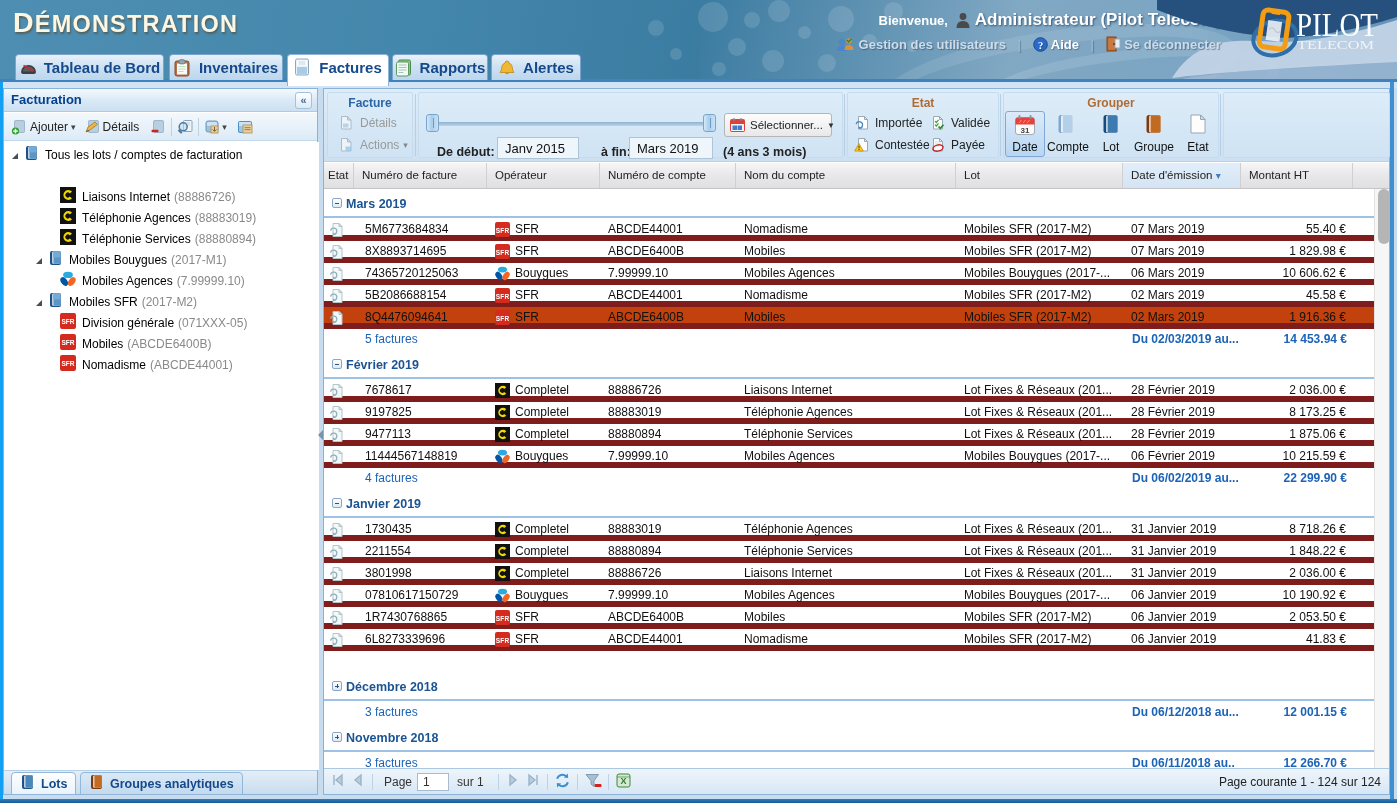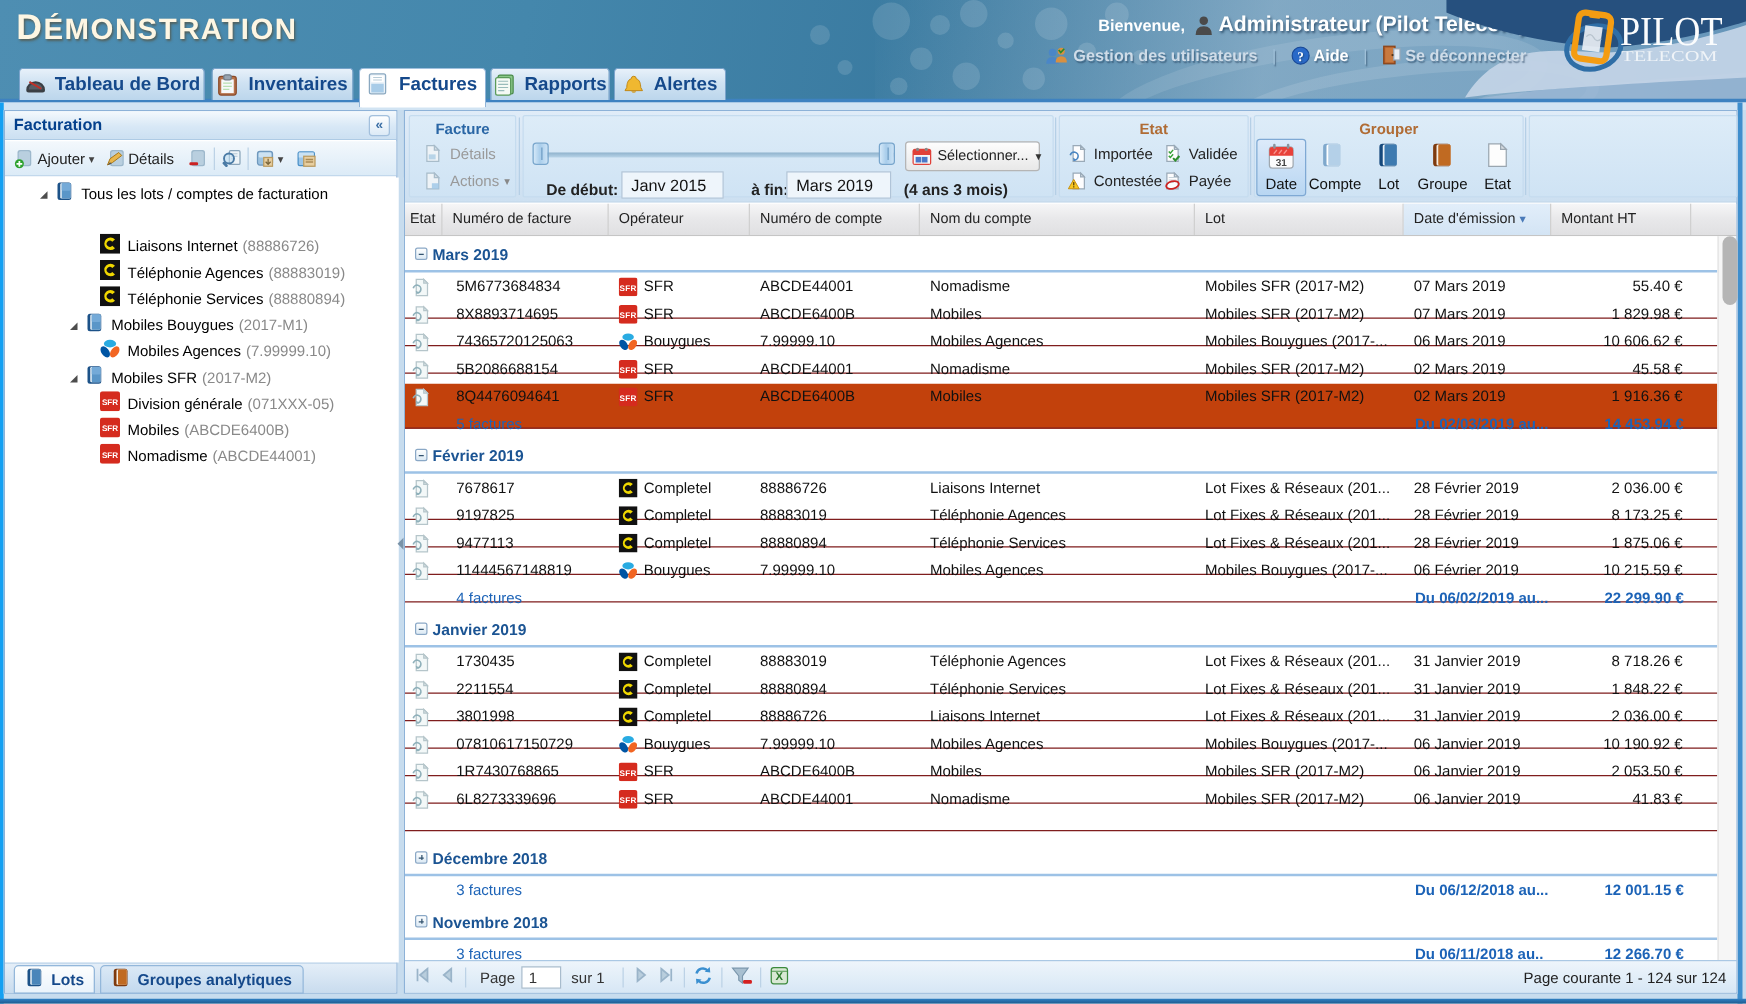--- a/index.html
+++ b/index.html
@@ -41,21 +41,21 @@
 #lphead { left:0; top:0; width:313px; height:23px;
   background:linear-gradient(#f4f9fd,#d8e8f6 55%,#cce0f2); border-bottom:1px solid #aecbe5;
   color:#04408c; font-size:13px; font-weight:bold; line-height:22px; padding-left:7px;}
 #lpcollapse { right:5px; top:3px; width:17px; height:17px; border:1px solid #a3c0dd; border-radius:3px;
   background:linear-gradient(#fff,#dceaf6); color:#3a6ea5; font-size:11px; font-weight:bold; text-align:center; line-height:15px;}
 #lptool { left:0; top:24px; width:313px; height:28px; background:linear-gradient(#f3f8fc,#dcebf7);
   border-bottom:1px solid #c2d8ec; display:flex; align-items:center; padding-left:5px;}
 #lptool .tbtxt { font-size:12px; color:#222; margin:0 3px; }
 #lptool .tsep { width:1px; height:18px; background:#bcd2e6; margin:0 5px;}
 .icon16 { width:16px; height:16px; display:inline-block; position:relative; }
-#lptree { left:0; top:53px; width:336px; height:628px; background:#fff; font-size:12px; color:#000;margin-left:20px; }
+#lptree { left:0; top:53px; width:336px; height:628px; background:#fff; font-size:12px; color:#000; }
 .trow { position:absolute; height:21px; display:flex; align-items:center; white-space:nowrap;}
 .trow .gray { color:#898989; margin-left:4px;}
 .tarrow { width:0; height:0; border-left:6px solid transparent; border-bottom:6px solid #4d4d4d; margin-right:6px; transform:translateY(1px);}
 .ticonsp { margin-right:6px; }
 #lptabs { left:0; top:681px; width:313px; height:24px; background:linear-gradient(#e4eef8,#c9dcee); border-top:1px solid #b5cfe7; }
 .ltab { position:absolute; top:1px; height:23px; border:1px solid #93b7da; border-radius:4px 4px 0 0;
   background:linear-gradient(#dbe9f6,#c3d9ee); color:#15498b; font-size:12.5px; font-weight:bold;
   display:flex; align-items:center; padding:0 8px;}
 .ltab.active { background:linear-gradient(#fdfefe,#eaf3fb); }
 .ltab .bico { margin-right:6px; }
@@ -72,21 +72,21 @@
 .tgroup .glabel { display:block; text-align:center; font-size:12px; font-weight:bold; color:#b06c35; padding-top:3px;}
 .tgroup .glabel.blue { color:#2a66a5; }
 
 
 #ghead { left:0; top:74px; width:1065px; height:26px; background:linear-gradient(#f6f6f7,#e8e8ea 48%,#e0e0e2);
   border-bottom:1px solid #c5c5c5; }
 .hcell { position:absolute; top:0; height:25px; line-height:25px; font-size:11.5px; color:#222; padding-left:8px;
   border-right:1px solid #d0d0d0; white-space:nowrap; overflow:hidden;}
 .hcell.sorted { background:linear-gradient(#e2eefa,#d3e4f4); color:#222; }
 #gbody { left:0; top:100px; width:1050px; height:579px; background:#fff; overflow:hidden; }
-.grow { position:absolute; height:36px; width:1050px; border-bottom:1px solid #7f1d1d; }
+.grow { position:absolute; height:22px; width:1050px; border-bottom:6px solid #7f1d1d; }
 .gcell { position:absolute; top:0; height:21px; line-height:21px; font-size:12px; color:#111; padding-left:8px; white-space:nowrap; overflow:hidden;}
 .gcell.r { text-align:right; padding-left:0; padding-right:7px;}
 .ghdr { position:absolute; height:30px; width:1050px; }
 .ghdr .gtitle { position:absolute; left:22px; top:8px; font-size:12.5px; font-weight:bold; color:#1b5493; white-space:nowrap;}
 .ghdr .gline { position:absolute; left:0; bottom:1px; width:100%; height:2px; background:#9dc2e6;}
 .gsum { position:absolute; height:20px; width:1050px; font-size:12px; color:#1c63b7; }
 .gsum .cnt { position:absolute; left:41px; top:3px; }
 .gsum .du { position:absolute; left:808px; top:3px; font-weight:bold; }
 .gsum .amt { position:absolute; right:27px; top:3px; font-weight:bold; }
 .pmbox { position:absolute; left:8px; top:9px; width:10px; height:10px; border:1px solid #8aa8c6; border-radius:2px;

